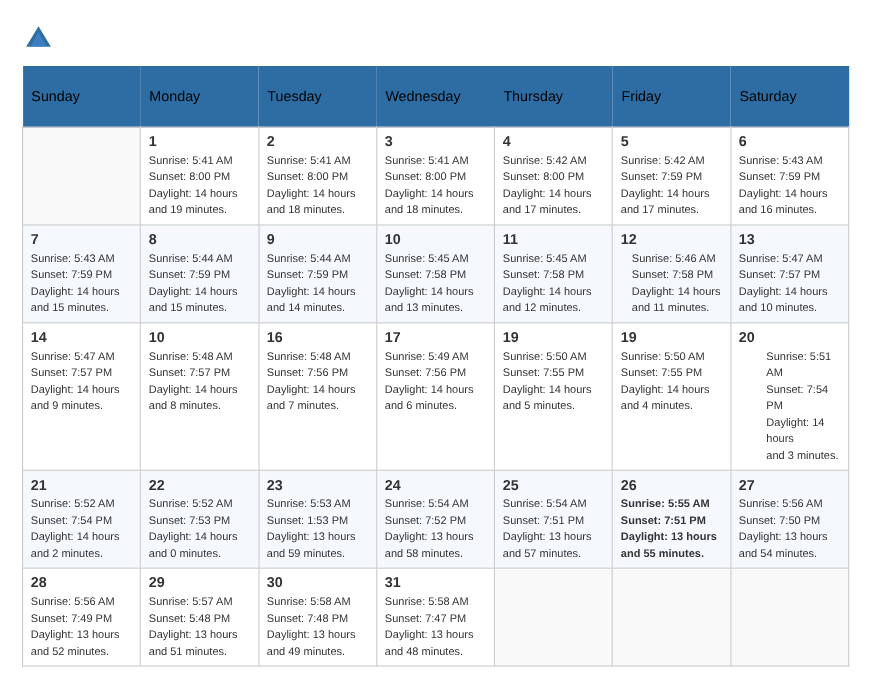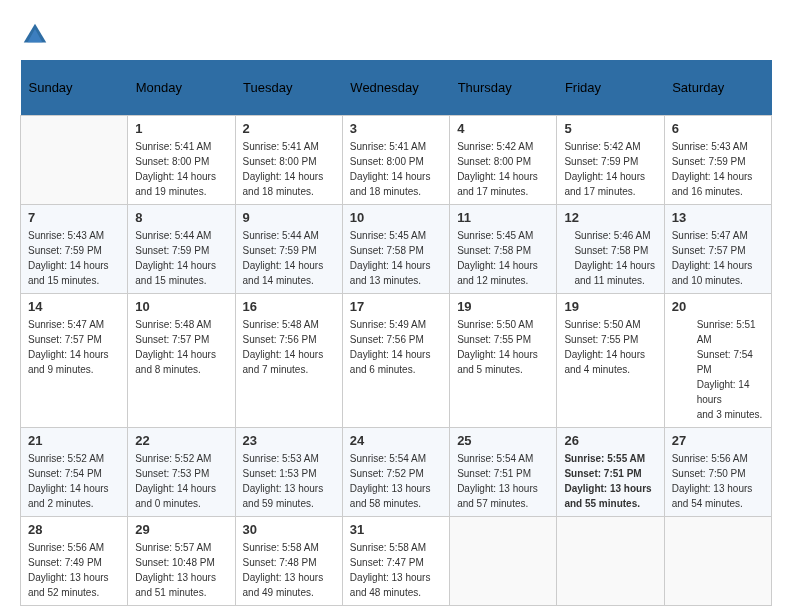--- a/index.html
+++ b/index.html
@@ -324,21 +324,21 @@
         <td>
           <span class="day-num">28</span>
           <div class="day-info" style="white-space: pre-line;">Sunrise: 5:56 AM
 Sunset: 7:49 PM
 Daylight: 13 hours
 and 52 minutes.</div>
         </td>
         <td>
           <span class="day-num">29</span>
           <div class="day-info" style="white-space: pre-line;">Sunrise: 5:57 AM
-Sunset: 10:48 PM
+Sunset: 5:48 PM
 Daylight: 13 hours
 and 51 minutes.</div>
         </td>
         <td>
           <span class="day-num">30</span>
           <div class="day-info" style="white-space: pre-line;">Sunrise: 5:58 AM
 Sunset: 7:48 PM
 Daylight: 13 hours
 and 49 minutes.</div>
         </td>

